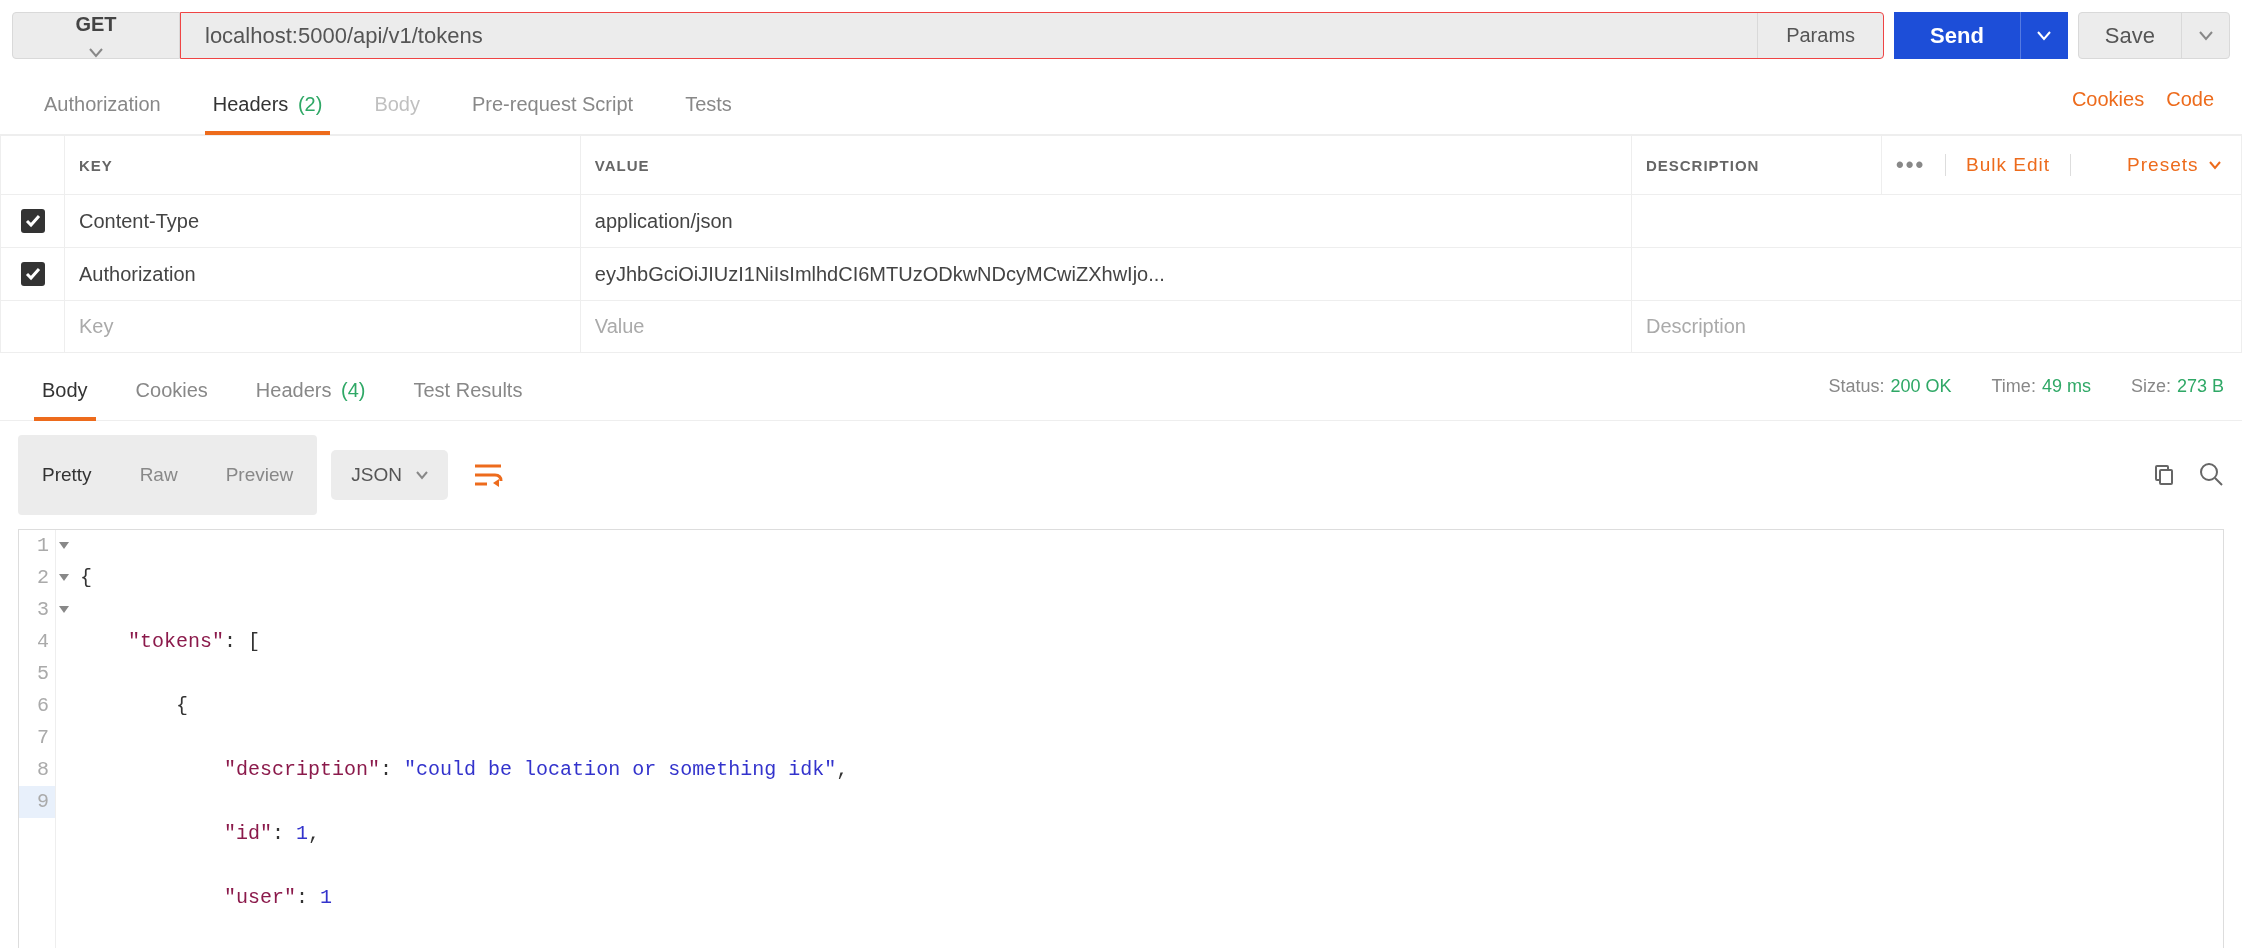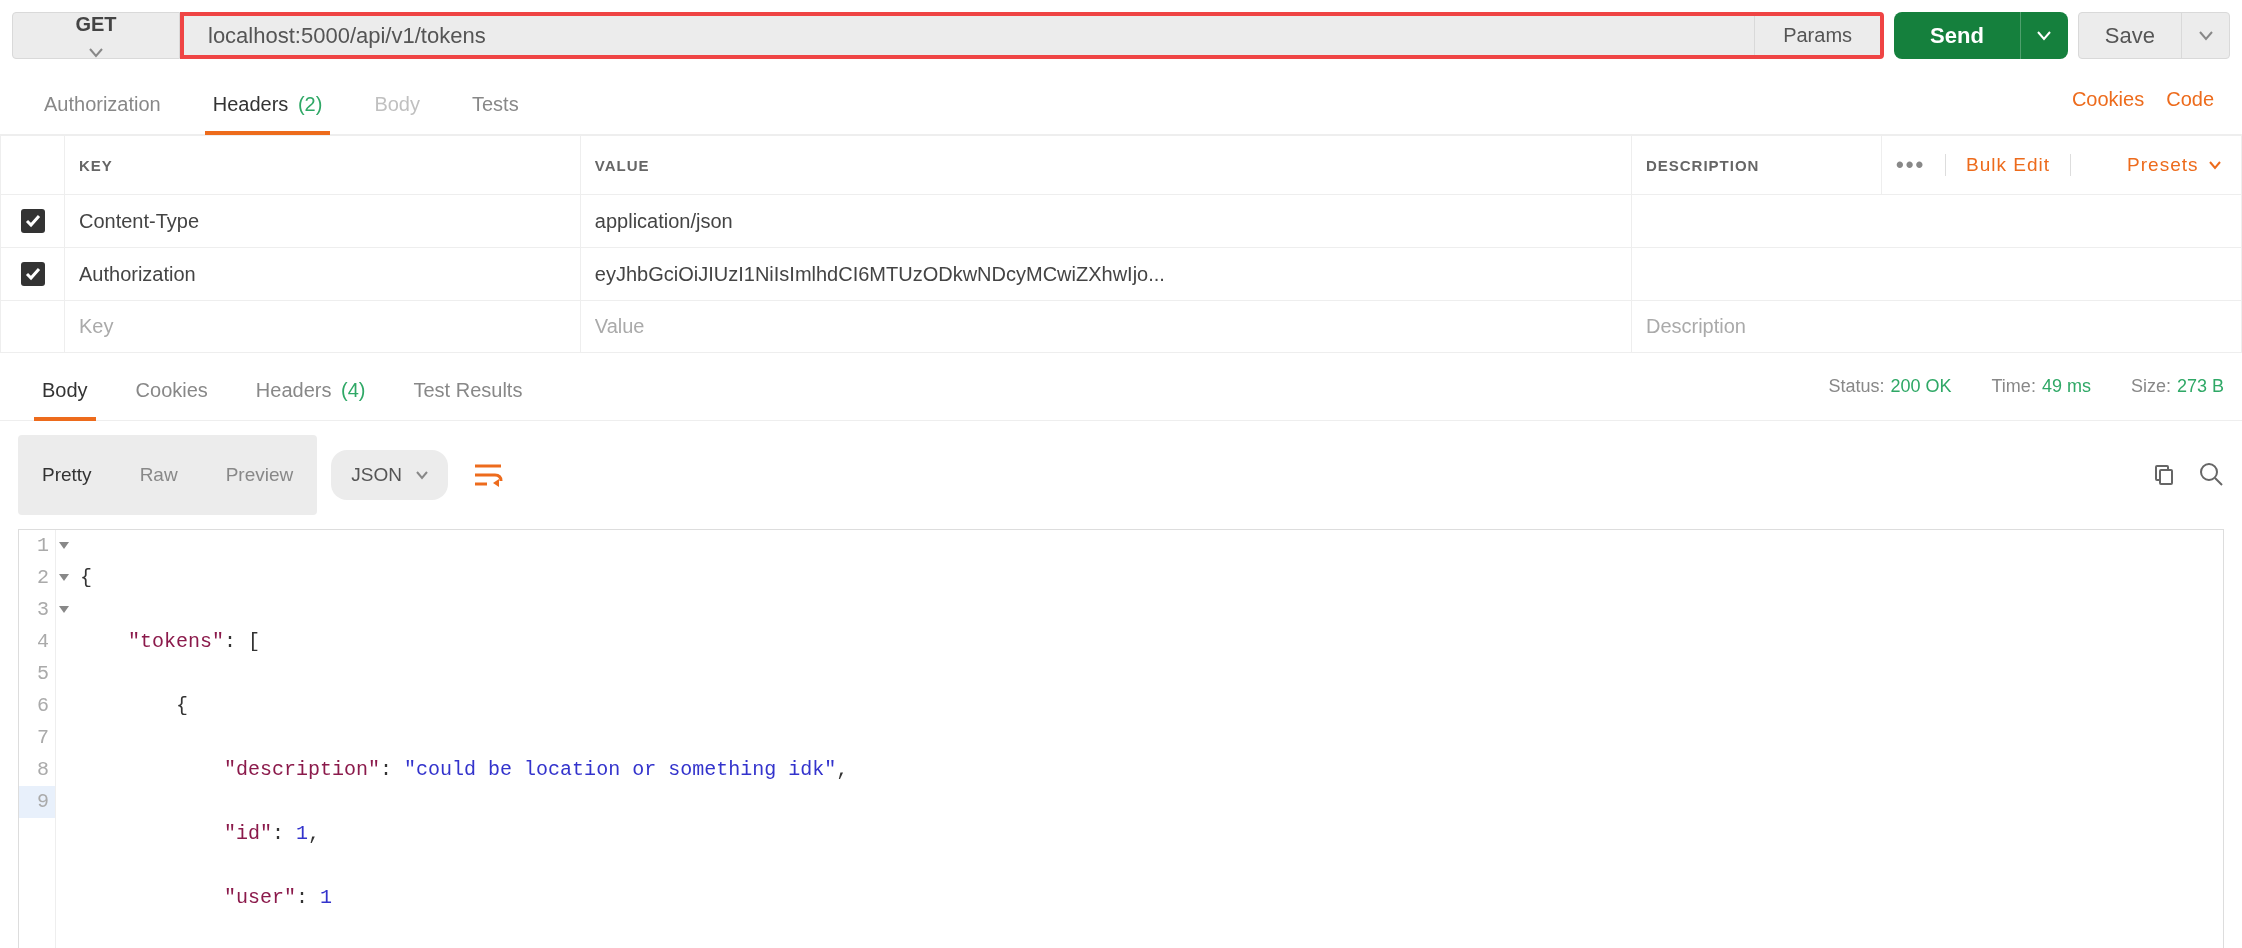--- a/index.html
+++ b/index.html
@@ -1,24 +1,24 @@
 <!DOCTYPE html>
 <html><head>
 <meta charset="utf-8">
 <style>
 * { box-sizing: border-box; margin: 0; padding: 0; }
 body { font-family: -apple-system, BlinkMacSystemFont, "Segoe UI", Helvetica, Arial, sans-serif; font-size: 14px; color: #333; background: #fff; width: 2242px; }
 
 
 .request-bar { display: flex; align-items: stretch; padding: 12px 12px 10px 12px; gap: 10px; }
 .method-select { display: flex; align-items: center; justify-content: center; gap: 12px; width: 168px; background: #ececec; border: 1px solid #d9d9d9; border-radius: 4px 0 0 4px; font-size: 20px; font-weight: 600; color: #444; cursor: pointer; flex-direction: column; }
-.url-input-wrap { flex: 1; display: flex; background: #ececec; border: 4px solid #ef4444; margin-left: -10px; border-radius: 0 4px 4px 0; }
+.url-input-wrap { flex: 1; display: flex; background: #ececec; border: 1px solid #ef4444; margin-left: -10px; border-radius: 0 4px 4px 0; }
 .url-input { flex: 1; background: transparent; border: none; padding: 0 24px; font-size: 22px; color: #555; outline: none; }
 .params-btn { display: flex; align-items: center; padding: 0 28px; font-size: 20px; color: #555; border-left: 1px solid #d9d9d9; cursor: pointer; }
-.send-btn { display: flex; align-items: stretch; background: #15803d; color: #fff; border-radius: 8px; overflow: hidden; cursor: pointer; }
+.send-btn { display: flex; align-items: stretch; background: #1d4ed8; color: #fff; border-radius: 0; overflow: hidden; cursor: pointer; }
 .send-main { display: flex; align-items: center; padding: 0 36px; font-size: 22px; font-weight: 600; }
 .send-drop { display: flex; align-items: center; justify-content: center; width: 48px; border-left: 1px solid rgba(255,255,255,0.25); }
 .save-btn { display: flex; align-items: stretch; background: #ececec; border: 1px solid #d9d9d9; color: #555; border-radius: 4px; overflow: hidden; cursor: pointer; }
 .save-main { display: flex; align-items: center; padding: 0 26px; font-size: 22px; }
 .save-drop { display: flex; align-items: center; justify-content: center; width: 48px; border-left: 1px solid #d9d9d9; }
 .caret { display: inline-block; }
 .caret svg { display: block; }
 
 
 .req-tabs { display: flex; align-items: center; padding: 10px 18px 0 18px; border-bottom: 1px solid #eee; }
@@ -51,21 +51,21 @@
 .resp-tab:first-child.active::after { left: 16px; right: 16px; }
 .resp-tab .count { color: #2fa866; margin-left: 4px; }
 .resp-meta { margin-left: auto; display: flex; gap: 40px; padding-bottom: 14px; font-size: 18px; color: #888; }
 .resp-meta .val { color: #2fa866; margin-left: 6px; }
 
 
 .body-toolbar { display: flex; align-items: center; padding: 14px 18px; gap: 14px; }
 .btn-group { display: flex; background: #ececec; border-radius: 4px; overflow: hidden; }
 .btn-group .tb-btn { padding: 29px 24px; font-size: 19px; color: #888; cursor: pointer; }
 .btn-group .tb-btn.active { color: #333; }
-.format-select { display: flex; align-items: center; gap: 14px; background: #ececec; border-radius: 16px; padding: 14px 20px; font-size: 19px; color: #555; cursor: pointer; }
+.format-select { display: flex; align-items: center; gap: 14px; background: #ececec; border-radius: 5px; padding: 14px 20px; font-size: 19px; color: #555; cursor: pointer; }
 .wrap-btn { display: flex; align-items: center; justify-content: center; width: 52px; height: 52px; cursor: pointer; }
 .body-toolbar-right { margin-left: auto; display: flex; gap: 22px; align-items: center; }
 .icon-btn { cursor: pointer; color: #666; }
 
 
 .code-editor { border: 1px solid #ddd; margin: 0 18px 18px 18px; display: flex; font-family: "SFMono-Regular", Consolas, "Liberation Mono", Menlo, monospace; font-size: 20px; line-height: 32px; }
 .gutter { background: #fff; border-right: 1px solid #eee; user-select: none; }
 .gutter .gl { display: flex; align-items: center; justify-content: flex-end; padding: 0 6px 0 18px; color: #aaa; height: 32px; position: relative; }
 .gutter .gl.fold::after { content: ""; position: absolute; right: -14px; top: 12px; border-left: 5px solid transparent; border-right: 5px solid transparent; border-top: 7px solid #888; }
 .gutter .gl.cursor { background: #e8f0fb; }
@@ -114,20 +114,21 @@
   </div>
 </div>
 
 <div class="req-tabs">
   <div class="req-tab">Authorization</div>
   <div class="req-tab active">
     <span>Headers</span>
     <span class="count">(2)</span>
   </div>
   <div class="req-tab disabled">Body</div>
+  <div class="req-tab">Pre-request Script</div>
   <div class="req-tab">Tests</div>
   <div class="req-tabs-right">
     <span class="link-orange">Cookies</span>
     <span class="link-orange">Code</span>
   </div>
 </div>
 
 <table class="headers-table">
   <thead>
     <tr>

